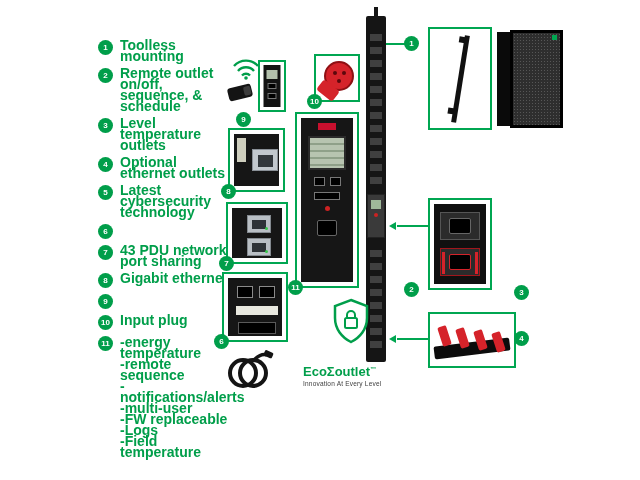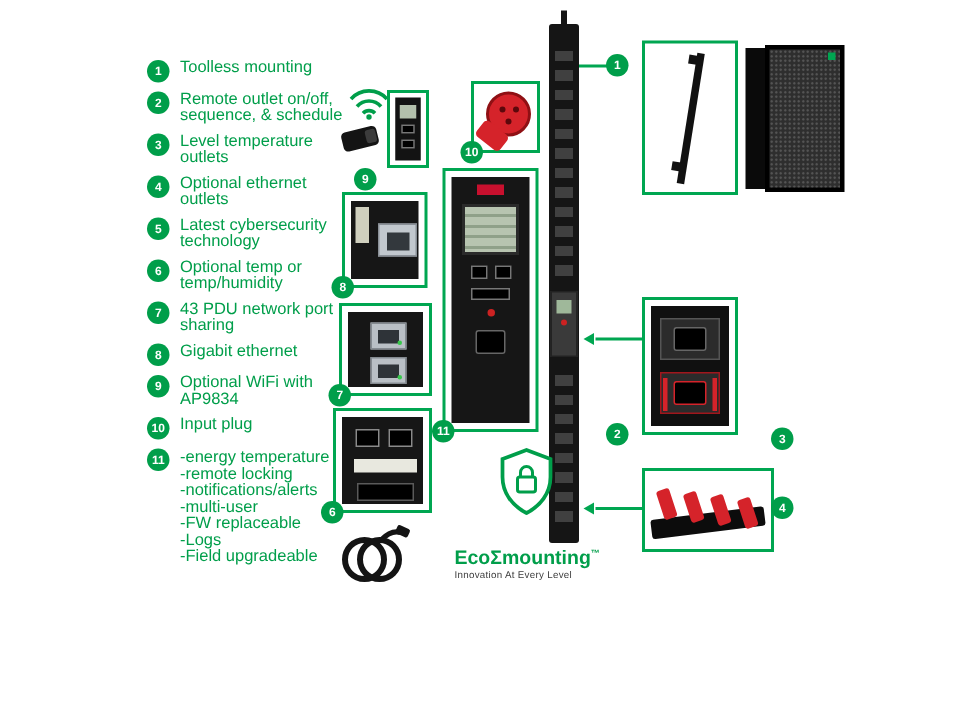--- a/index.html
+++ b/index.html
@@ -9,21 +9,21 @@
     font-family:"Liberation Sans", sans-serif; overflow:hidden;
   }
 
   
   .features { position:absolute; left:98px; top:40px; width:146px;
               display:flex; flex-direction:column; gap:6px; }
   .feature { display:flex; gap:7px; align-items:flex-start; }
   .badge { width:15px; height:15px; border-radius:50%; background:#009E4A;
            color:#fff; font-size:8px; font-weight:bold; line-height:1;
            display:flex; align-items:center; justify-content:center; flex:0 0 15px; }
-  .flabel { color:#009E4A; font-size:11px; font-weight:normal; line-height:11px; width:110px; }
+  .flabel { color:#009E4A; font-size:14px; font-weight:bold; line-height:11px; width:110px; }
   .sublist { margin-top:1px; }
 
   
   .badge.abs { position:absolute; z-index:6; }
 
   
   .gbox { position:absolute; border:2px solid #00A651; background:#fff; z-index:3; }
   .panel { position:absolute; inset:4px; background:#161616; }
 
   
@@ -163,49 +163,47 @@
     <div class="feature">
       <div class="badge">4</div>
       <div class="flabel">Optional ethernet outlets</div>
     </div>
     <div class="feature">
       <div class="badge">5</div>
       <div class="flabel">Latest cybersecurity technology</div>
     </div>
     <div class="feature">
       <div class="badge">6</div>
-      <div class="flabel">Optional temp or temp/humidity</div>
     </div>
     <div class="feature">
       <div class="badge">7</div>
       <div class="flabel">43 PDU network port sharing</div>
     </div>
     <div class="feature">
       <div class="badge">8</div>
       <div class="flabel">Gigabit ethernet</div>
     </div>
     <div class="feature">
       <div class="badge">9</div>
-      <div class="flabel">Optional WiFi with AP9834</div>
     </div>
     <div class="feature">
       <div class="badge">10</div>
       <div class="flabel">Input plug</div>
     </div>
     <div class="feature">
       <div class="badge">11</div>
       <div class="flabel">
         <div class="sublist">
           <div>-energy temperature</div>
-          <div>-remote locking</div>
+          <div>-remote sequence</div>
           <div>-notifications/alerts</div>
           <div>-multi-user</div>
           <div>-FW replaceable</div>
           <div>-Logs</div>
-          <div>-Field upgradeable</div>
+          <div>-Field temperature</div>
         </div>
       </div>
     </div>
   </div>
 
   <svg class="wifi-svg" width="28" height="22" viewBox="0 0 28 22">
     <path d="M2 8 A16 16 0 0 1 26 8" fill="none" stroke="#009E4A" stroke-width="2.4"></path>
     <path d="M6 13 A10.5 10.5 0 0 1 22 13" fill="none" stroke="#009E4A" stroke-width="2.4"></path>
     <path d="M10 17.5 A5.5 5.5 0 0 1 18 17.5" fill="none" stroke="#009E4A" stroke-width="2.4"></path>
     <circle cx="14" cy="20" r="1.8" fill="#009E4A"></circle>
@@ -345,17 +343,17 @@
 
   <div class="gbox b4">
     <div class="lockbar"></div>
     <div class="clip" style="left:10px; top:12px;"></div>
     <div class="clip" style="left:28px; top:14px;"></div>
     <div class="clip" style="left:46px; top:16px;"></div>
     <div class="clip" style="left:64px; top:18px;"></div>
   </div>
 
   <div class="logo-block">
-    <div class="brand"><span>Eco</span><span>Σ</span><span>mounting</span><span class="tm">™</span></div>
+    <div class="brand"><span>Eco</span><span>Σ</span><span>outlet</span><span class="tm">™</span></div>
     <div class="tagline">Innovation At Every Level</div>
   </div>
 
 </div>
 
 </body></html>

